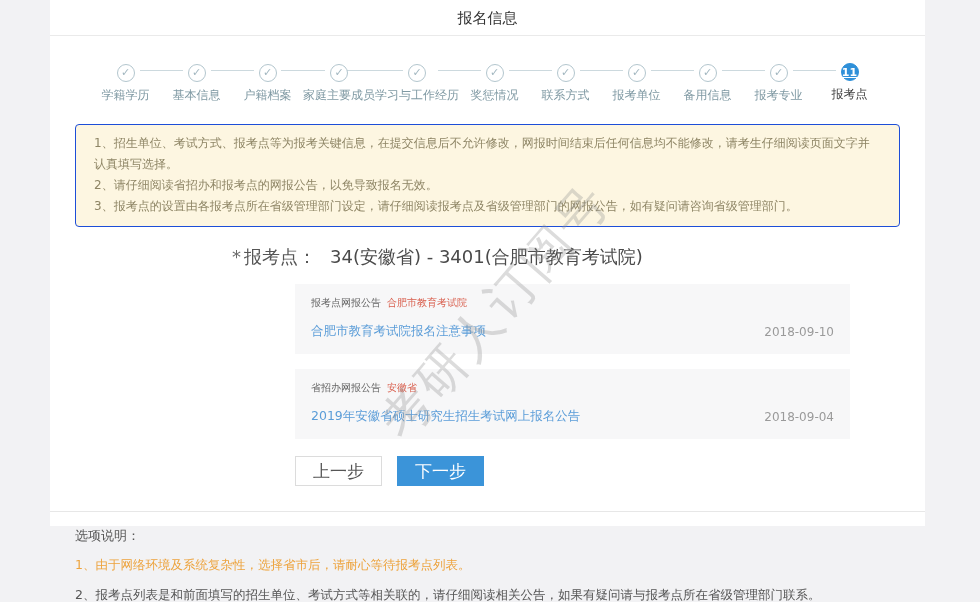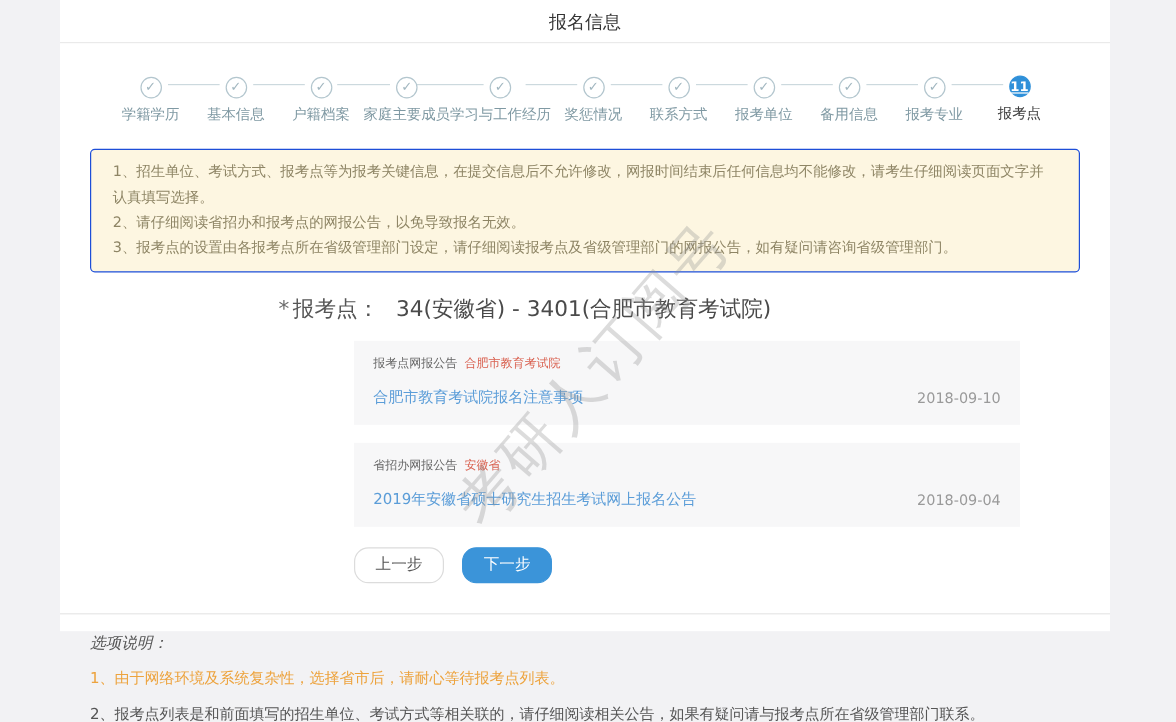--- a/index.html
+++ b/index.html
@@ -61,29 +61,29 @@
   .ann-card { background:#f7f7f8; padding:12px 16px 14px; margin-top:15px; }
   .ann-head { font-size:10px; color:#666; }
   .ann-head .org { color:#d9604f; margin-left:6px; }
   .ann-body { display:flex; justify-content:space-between; align-items:center; margin-top:13px; }
   .ann-link { font-size:12.5px; color:#5b9dd8; text-decoration:none; cursor:pointer; }
   .ann-date { font-size:12px; color:#9a9a9a; }
   
   .btn-row { margin:17px 0 0 245px; }
   .btn {
     display:inline-block; height:30px; line-height:28px; padding:0 17px;
-    font-size:13px; border-radius:12px; cursor:pointer;
+    font-size:17px; border-radius:0; cursor:pointer;
     font-family:inherit;
   }
   .btn-prev { background:#fff; border:1px solid #dcdcdc; color:#555; margin-right:10px; }
   .btn-next { background:#3b94d9; border:1px solid #3b94d9; color:#fff; }
   
   .divider { border-top:1px solid #e7e7e7; margin-top:25px; }
   .options { padding:15px 25px 0; }
-  .options h4 { font-size:13px; color:#555; font-weight:normal;font-style:italic; }
+  .options h4 { font-size:13px; color:#555; font-weight:normal; }
   .options p { font-size:12.5px; color:#555; margin-top:11px; line-height:1.5; }
   .options p.highlight { color:#eda33d; }
   
   .watermark {
     position:absolute; left:270px; top:278px; width:350px;
     text-align:center; white-space:nowrap;
     font-size:50px; letter-spacing:3px;
     color:rgba(145,145,145,0.32);
     transform:rotate(-49deg);
     pointer-events:none; z-index:5;

